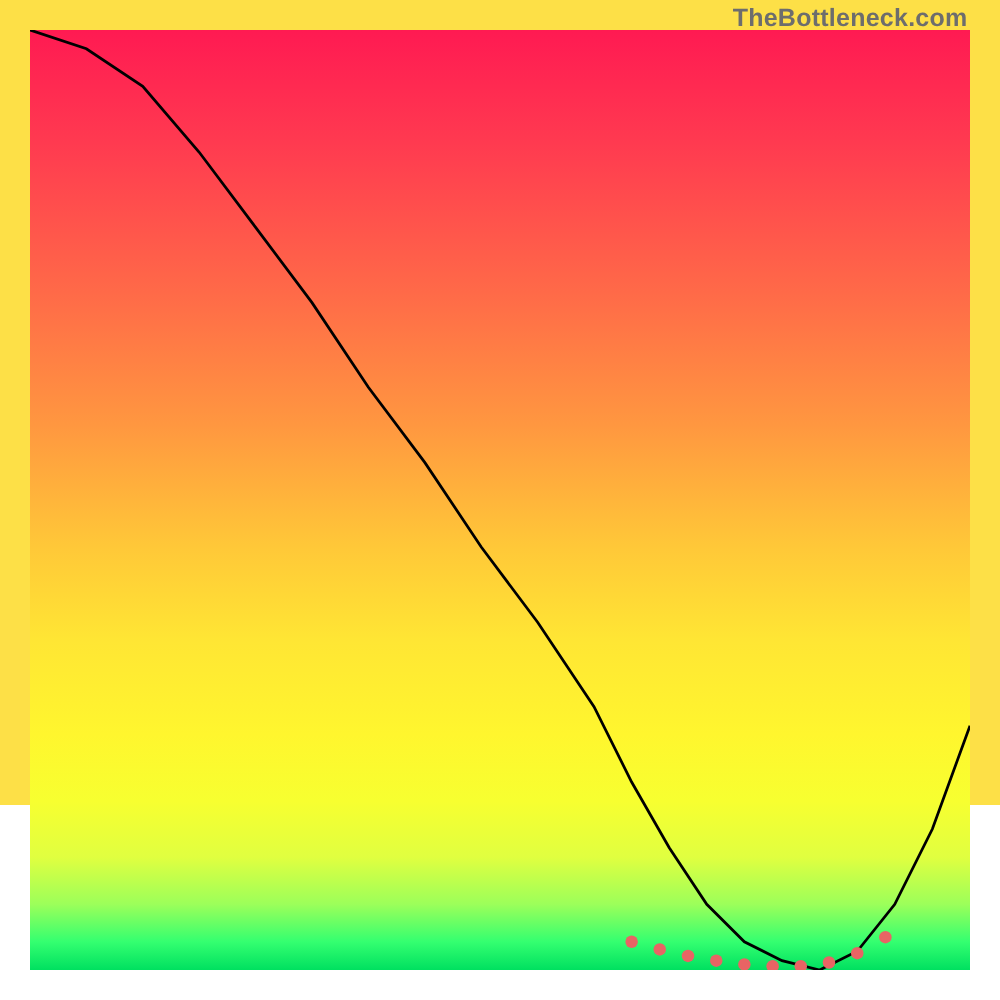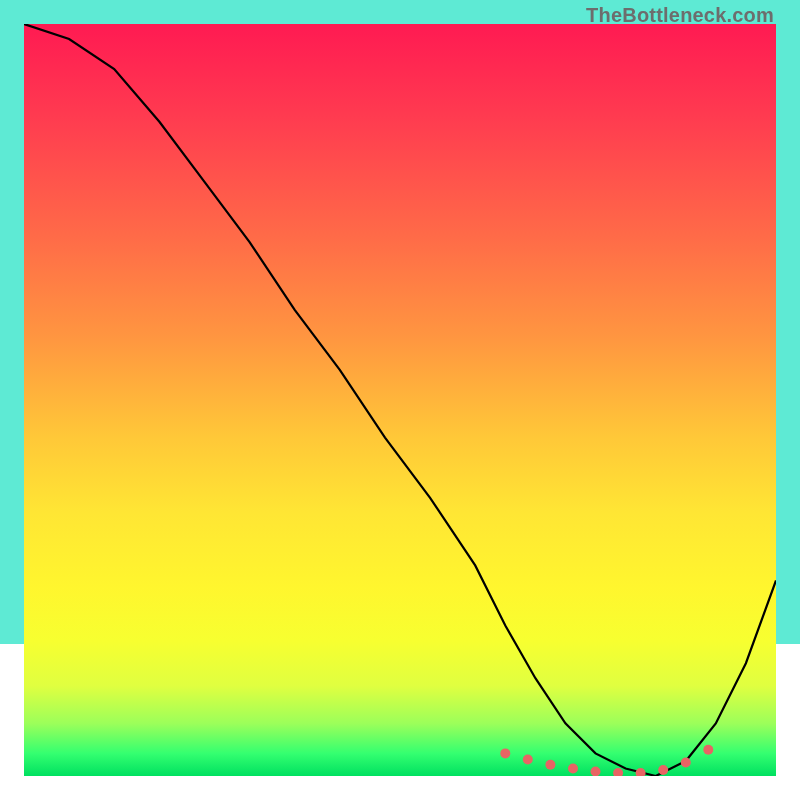--- a/index.html
+++ b/index.html
@@ -1,16 +1,16 @@
 <!DOCTYPE html>
 <html><head>
 <meta charset="utf-8">
 <style>
 html,body{margin:0;padding:0;width:800px;height:800px;overflow:hidden}
-.frame{position:relative;width:800px;height:644px;background:#5eead4}
+.frame{position:relative;width:800px;height:644px;background:#fde047}
 .plot{position:absolute;left:24px;top:24px;width:752px;height:752px}
 .grad{position:absolute;inset:0;background:linear-gradient(to bottom,
  #ff1a52 0%,#ff3a50 12%,#ff6a48 28%,#ff9740 42%,#ffc838 55%,
  #ffe634 65%,#fff62e 75%,#f7ff30 82%,#e0ff40 88%,#9cff5a 93%,
  #34ff70 97%,#00e060 100%)}
 .wm{position:absolute;top:4px;right:26px;font:700 20px Arial,Helvetica,sans-serif;color:#6d6d6d;letter-spacing:.2px}
 svg{position:absolute;inset:0}
 .curve{fill:none;stroke:#000;stroke-width:2.2}
 .marker{fill:#e86464}
 </style>

